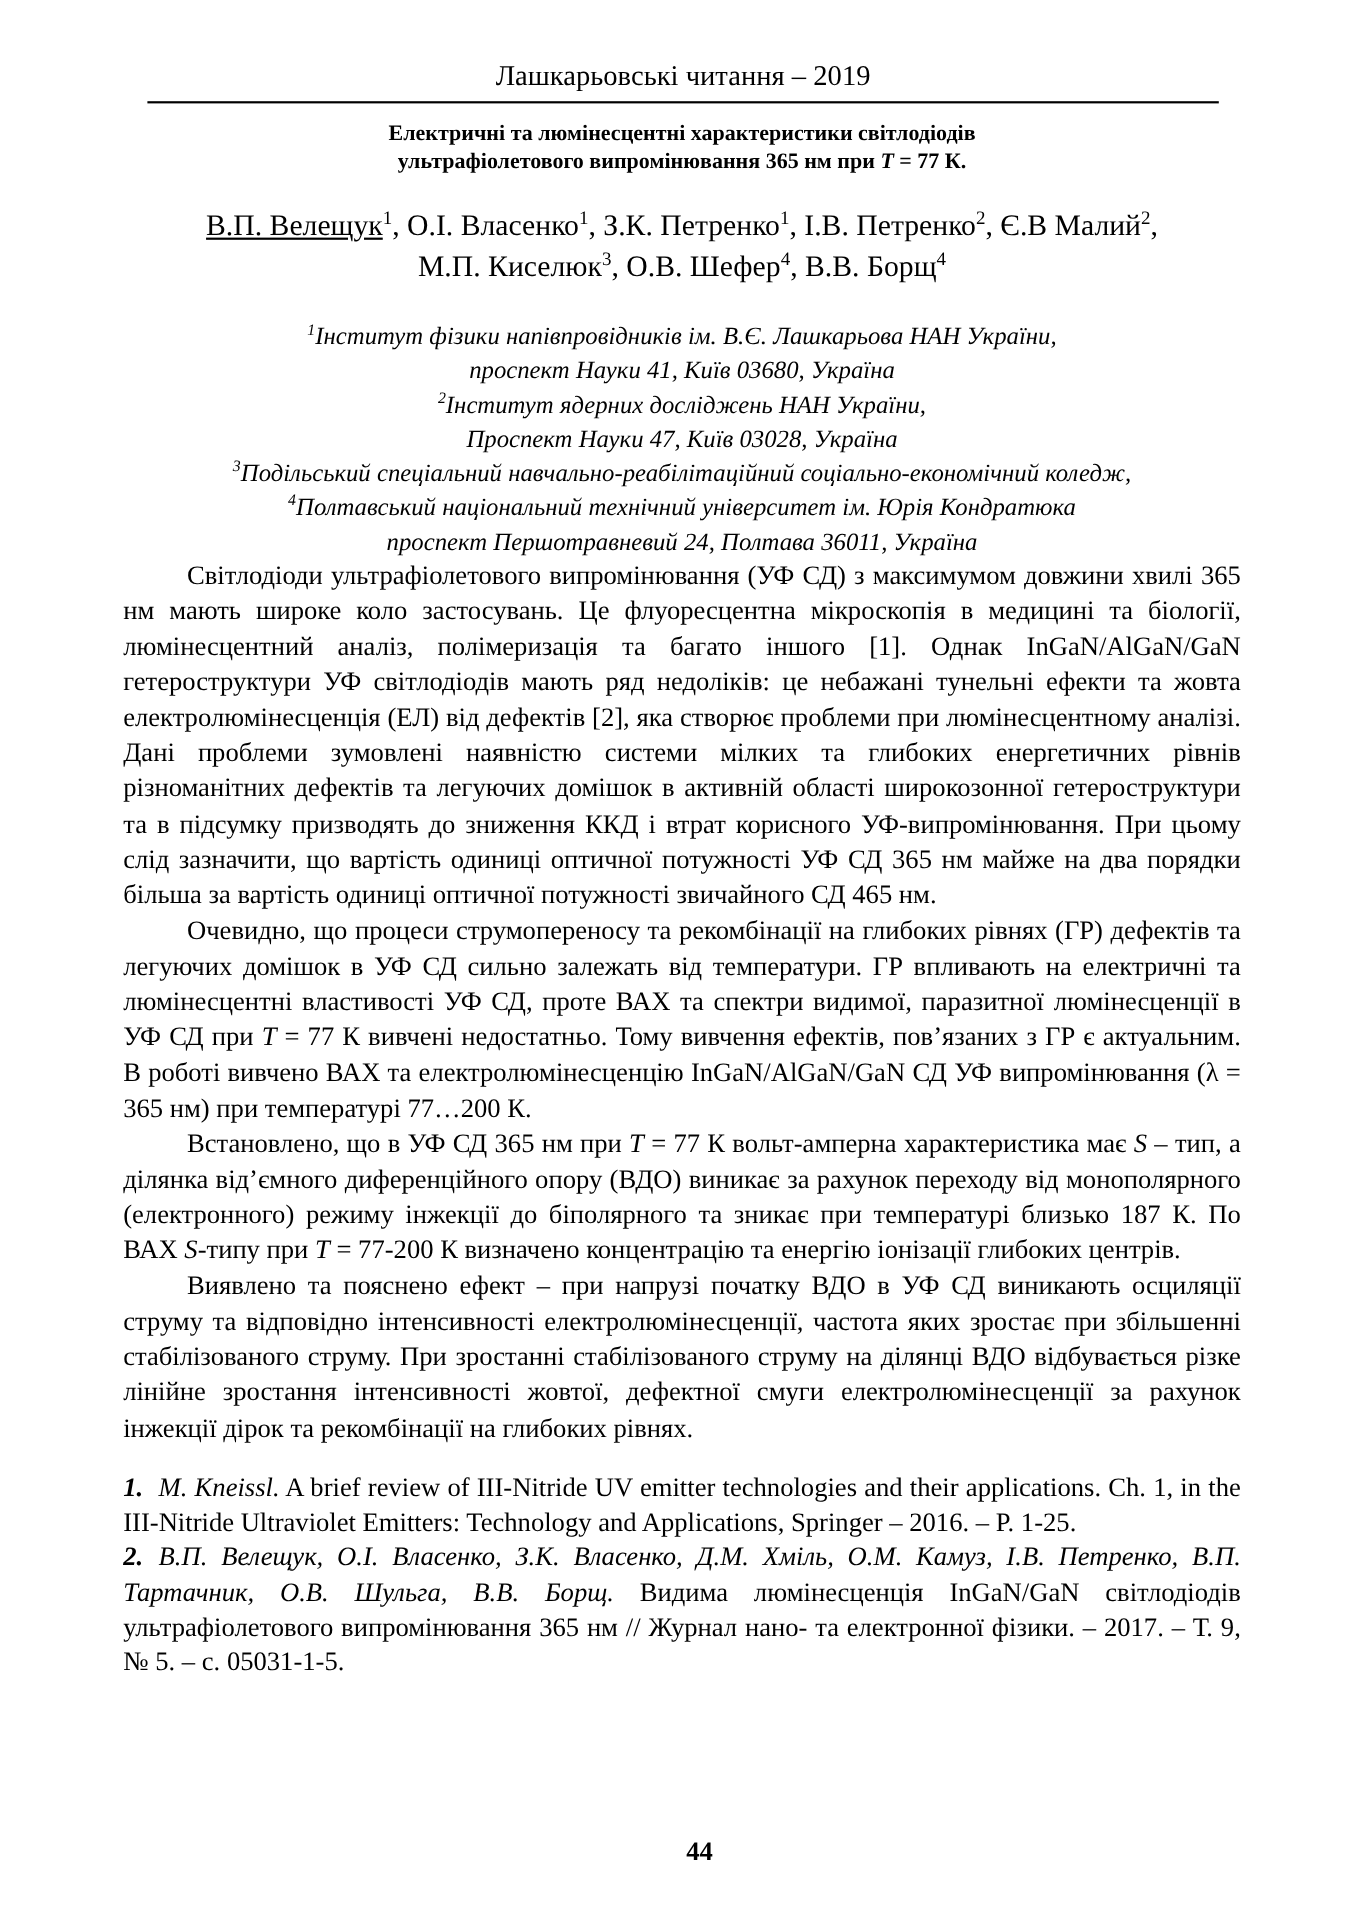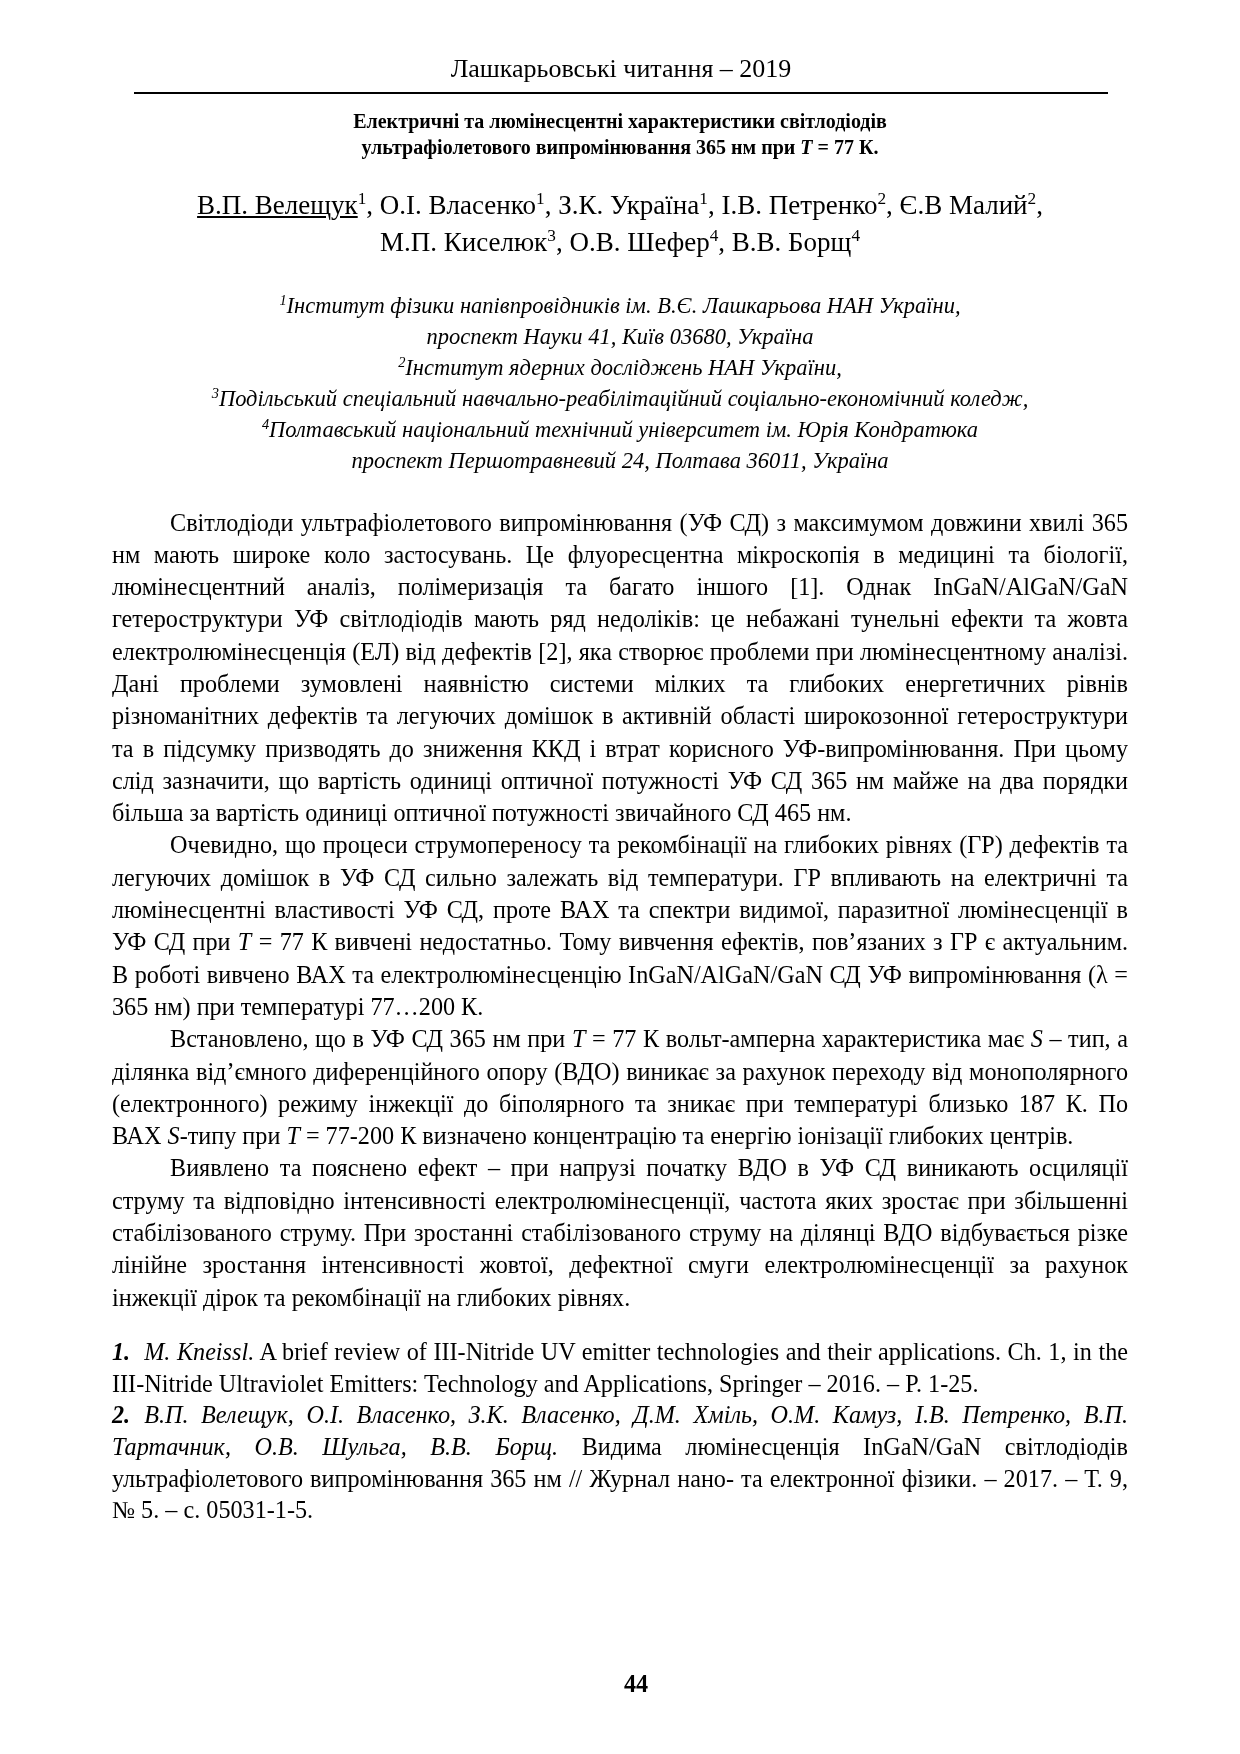--- a/index.html
+++ b/index.html
@@ -72,21 +72,20 @@
   .affiliations {
     text-align: center;
     font-style: italic;
     font-size: 22.5px;
     line-height: 1.38;
     margin-top: 30px;
   }
   .aff-line { display: block; }
   
   .body-text {
-    margin-top: 30px;
     font-size: 24.2px;
     line-height: 1.335;
     text-align: justify;
     text-justify: inter-word;
   }
   .body-text p {
     margin: 0;
     text-indent: 58px;
   }
   .it { font-style: italic; }
@@ -127,28 +126,29 @@
   <div class="head-rule"></div>
 
   <div class="content">
 
     <div class="title">
       <span>Електричні та люмінесцентні характеристики світлодіодів</span><br>
       <span>ультрафіолетового випромінювання 365 нм при </span><span class="ital">T</span><span> = 77 К.</span>
     </div>
 
     <div class="authors">
-      <span class="u">В.П. Велещук</span><sup>1</sup><span>, О.І. Власенко</span><sup>1</sup><span>, З.К. Україна</span><sup>1</sup><span>, І.В. Петренко</span><sup>2</sup><span>, Є.В Малий</span><sup>2</sup><span>,</span><br>
+      <span class="u">В.П. Велещук</span><sup>1</sup><span>, О.І. Власенко</span><sup>1</sup><span>, З.К. Петренко</span><sup>1</sup><span>, І.В. Петренко</span><sup>2</sup><span>, Є.В Малий</span><sup>2</sup><span>,</span><br>
       <span>М.П. Киселюк</span><sup>3</sup><span>, О.В. Шефер</span><sup>4</sup><span>, В.В. Борщ</span><sup>4</sup>
     </div>
 
     <div class="affiliations">
       <span class="aff-line"><sup>1</sup><span>Інститут фізики напівпровідників ім. В.Є. Лашкарьова НАН України,</span></span>
       <span class="aff-line"><sup></sup><span>проспект Науки 41, Київ 03680, Україна</span></span>
       <span class="aff-line"><sup>2</sup><span>Інститут ядерних досліджень НАН України,</span></span>
+      <span class="aff-line"><sup></sup><span>Проспект Науки 47, Київ 03028, Україна</span></span>
       <span class="aff-line"><sup>3</sup><span>Подільський спеціальний навчально-реабілітаційний соціально-економічний коледж,</span></span>
       <span class="aff-line"><sup>4</sup><span>Полтавський національний технічний університет ім. Юрія Кондратюка</span></span>
       <span class="aff-line"><sup></sup><span>проспект Першотравневий 24, Полтава 36011, Україна</span></span>
     </div>
 
     <div class="body-text">
 
       <p>Світлодіоди ультрафіолетового випромінювання (УФ СД) з максимумом довжини хвилі 365 нм мають широке коло застосувань. Це флуоресцентна мікроскопія в медицині та біології, люмінесцентний аналіз, полімеризація та багато іншого [1]. Однак InGaN/AlGaN/GaN гетероструктури УФ світлодіодів мають ряд недоліків: це небажані тунельні ефекти та жовта електролюмінесценція (ЕЛ) від дефектів [2], яка створює проблеми при люмінесцентному аналізі. Дані проблеми зумовлені наявністю системи мілких та глибоких енергетичних рівнів різноманітних дефектів та легуючих домішок в активній області широкозонної гетероструктури та в підсумку призводять до зниження ККД і втрат корисного УФ-випромінювання. При цьому слід зазначити, що вартість одиниці оптичної потужності УФ СД 365 нм майже на два порядки більша за вартість одиниці оптичної потужності звичайного СД 465 нм.</p>
 
       <p><span>Очевидно, що процеси струмопереносу та рекомбінації на глибоких рівнях (ГР) дефектів та легуючих домішок в УФ СД сильно залежать від температури. ГР впливають на електричні та люмінесцентні властивості УФ СД, проте ВАХ та спектри видимої, паразитної люмінесценції в УФ СД при </span><span class="it">T</span><span> = 77 К вивчені недостатньо. Тому вивчення ефектів, пов’язаних з ГР є актуальним. В роботі вивчено ВАХ та електролюмінесценцію InGaN/AlGaN/GaN СД УФ випромінювання (λ = 365 нм) при температурі 77…200 К.</span></p>

